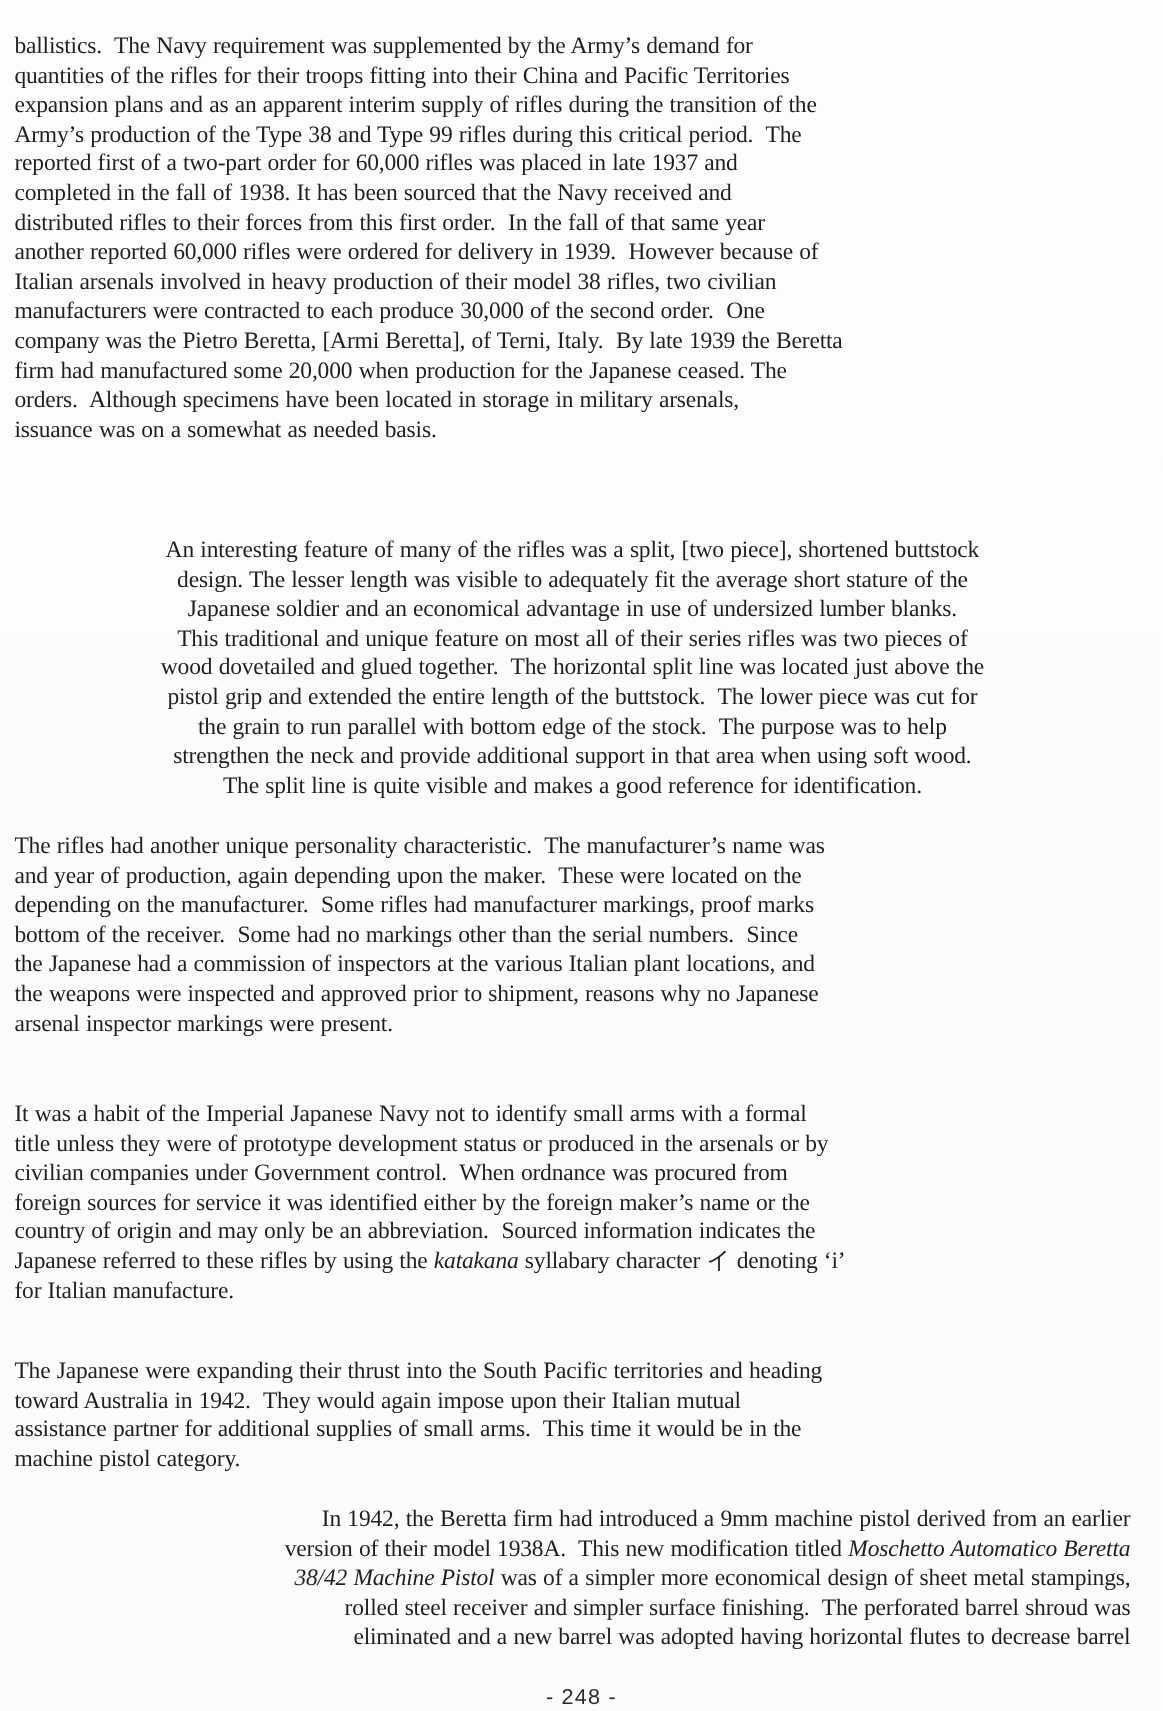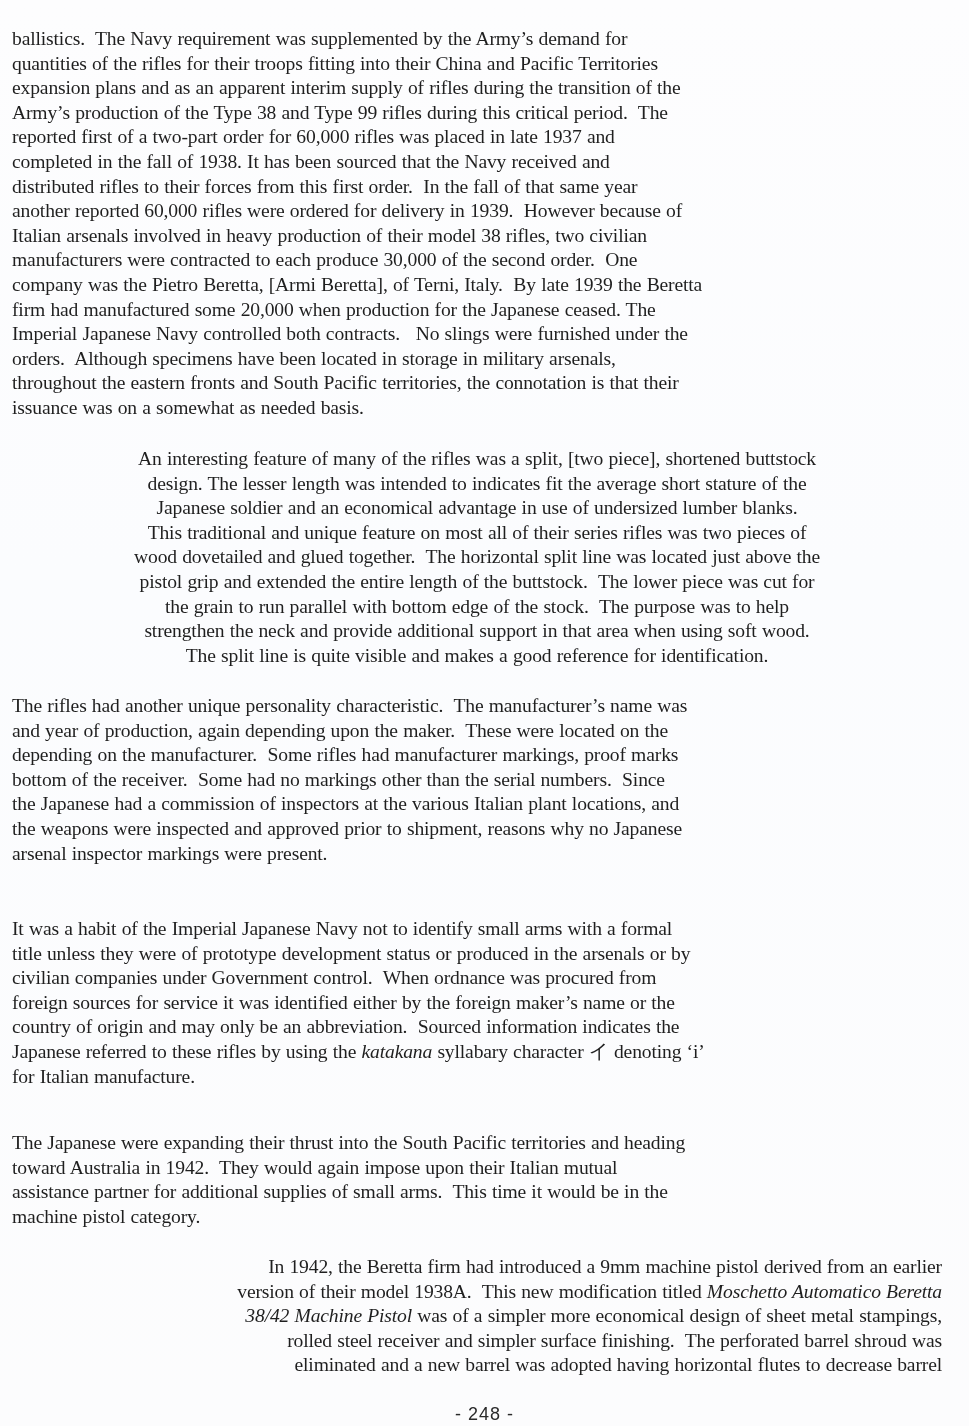--- a/index.html
+++ b/index.html
@@ -68,29 +68,27 @@
     <span class="line">expansion plans and as an apparent interim supply of rifles during the transition of the</span>
     <span class="line">Army’s production of the Type 38 and Type 99 rifles during this critical period.  The</span>
     <span class="line">reported first of a two-part order for 60,000 rifles was placed in late 1937 and</span>
     <span class="line">completed in the fall of 1938. It has been sourced that the Navy received and</span>
     <span class="line">distributed rifles to their forces from this first order.  In the fall of that same year</span>
     <span class="line">another reported 60,000 rifles were ordered for delivery in 1939.  However because of</span>
     <span class="line">Italian arsenals involved in heavy production of their model 38 rifles, two civilian</span>
     <span class="line">manufacturers were contracted to each produce 30,000 of the second order.  One</span>
     <span class="line">company was the Pietro Beretta, [Armi Beretta], of Terni, Italy.  By late 1939 the Beretta</span>
     <span class="line">firm had manufactured some 20,000 when production for the Japanese ceased. The</span>
-    <span class="line">Imperial Japanese Navy controlled both contracts.   No slings were furnished under the</span>
     <span class="line">orders.  Although specimens have been located in storage in military arsenals,</span>
-    <span class="line">throughout the eastern fronts and South Pacific territories, the connotation is that their</span>
     <span class="line">issuance was on a somewhat as needed basis.</span>
   </div>
 
   <div class="text-block" id="p2">
     <span class="line">An interesting feature of many of the rifles was a split, [two piece], shortened buttstock</span>
-    <span class="line">design. The lesser length was intended to indicates fit the average short stature of the</span>
+    <span class="line">design. The lesser length was visible to adequately fit the average short stature of the</span>
     <span class="line">Japanese soldier and an economical advantage in use of undersized lumber blanks.</span>
     <span class="line">This traditional and unique feature on most all of their series rifles was two pieces of</span>
     <span class="line">wood dovetailed and glued together.  The horizontal split line was located just above the</span>
     <span class="line">pistol grip and extended the entire length of the buttstock.  The lower piece was cut for</span>
     <span class="line">the grain to run parallel with bottom edge of the stock.  The purpose was to help</span>
     <span class="line">strengthen the neck and provide additional support in that area when using soft wood.</span>
     <span class="line">The split line is quite visible and makes a good reference for identification.</span>
   </div>
 
   <div class="text-block" id="p3">

